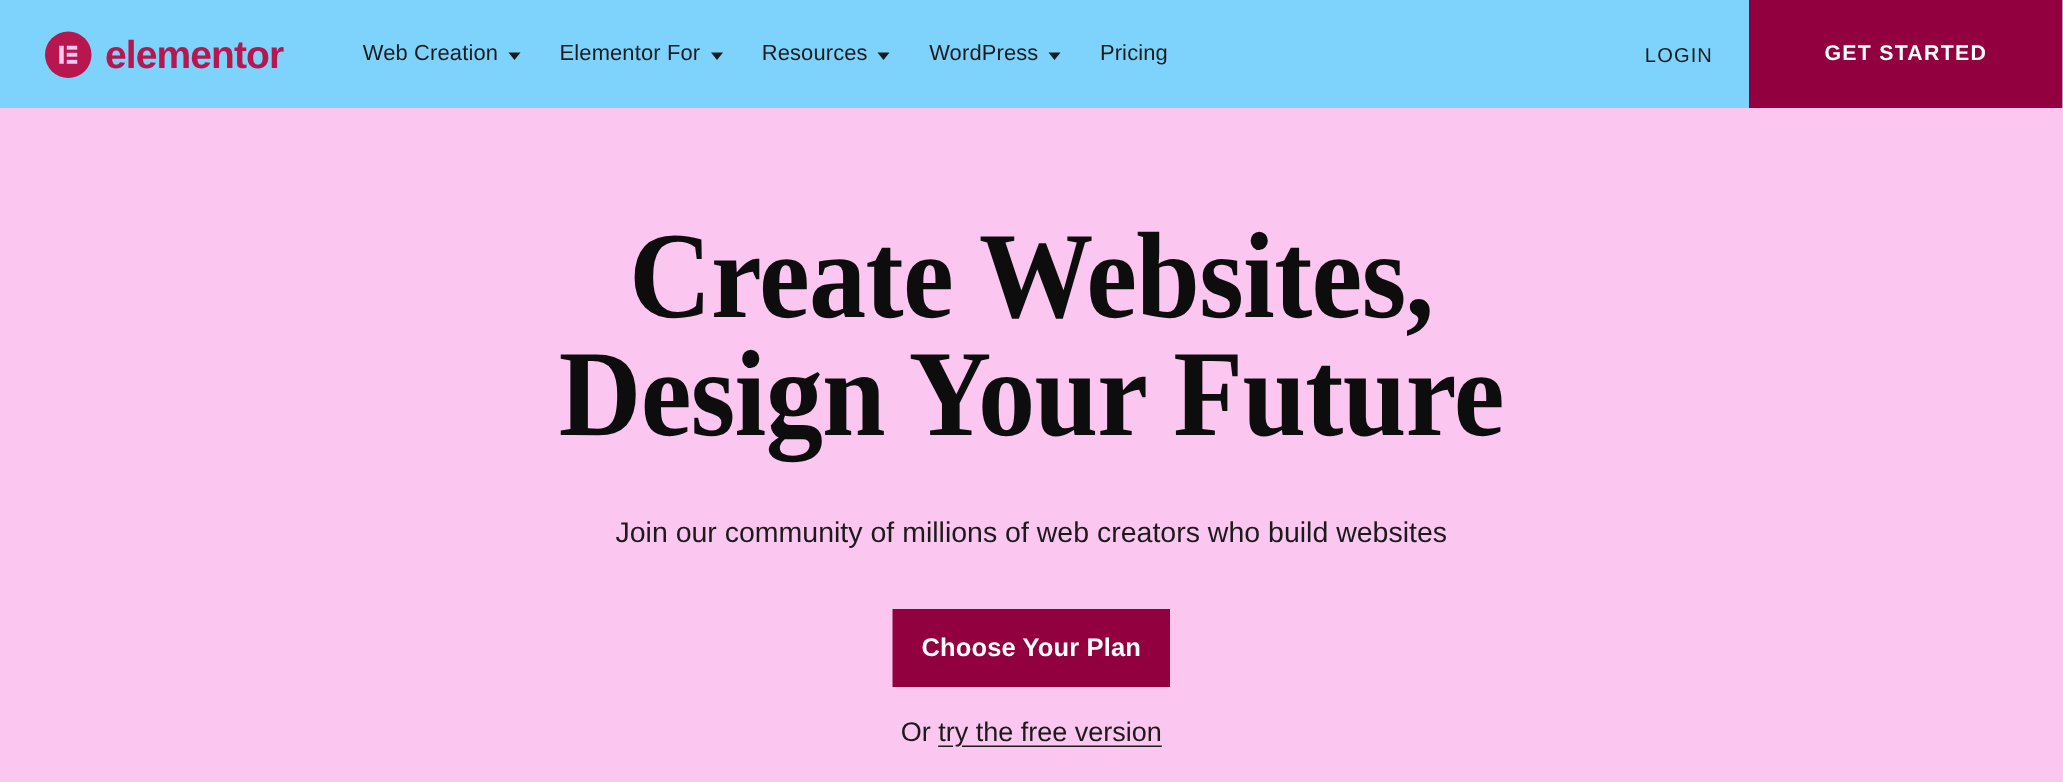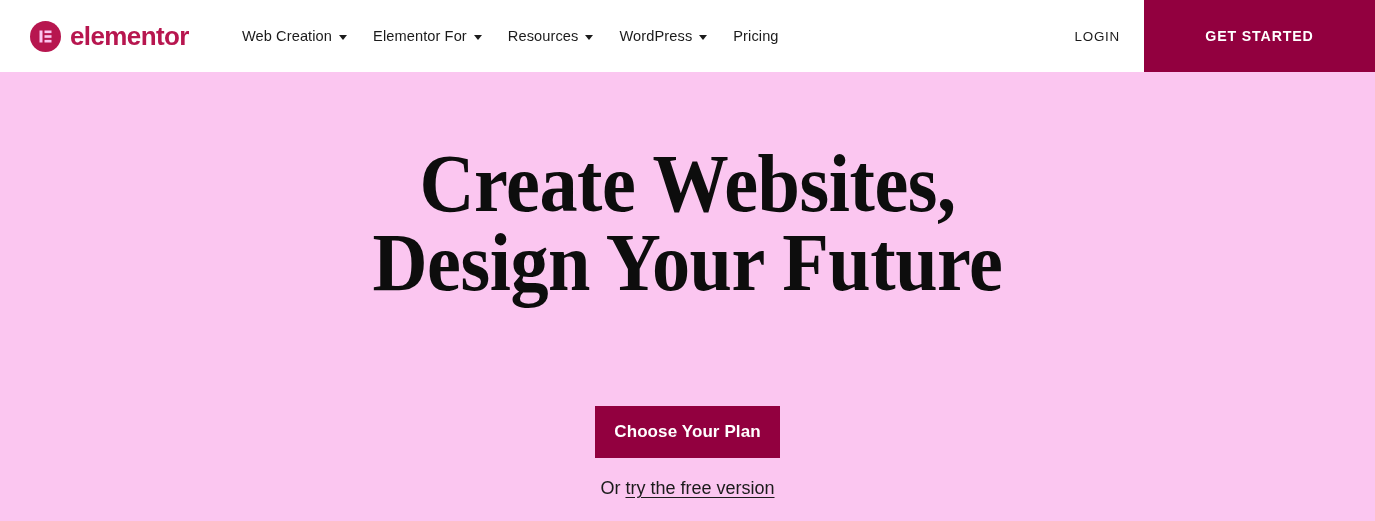--- a/index.html
+++ b/index.html
@@ -15,21 +15,21 @@
     font-family: "Liberation Sans", sans-serif;
     -webkit-font-smoothing: antialiased;
   }
 
   
   .header {
     position: relative;
     height: 72px;
     width: 100%;
     display: flex;
-    background: #ffffff;
+    background: #7dd3fc;
   }
 
   .logo {
     display: flex;
     align-items: center;
     gap: 9px;
     margin-left: 30px;
     cursor: pointer;
   }
 
@@ -99,21 +99,21 @@
 
   .get-started {
     display: flex;
     align-items: center;
     justify-content: center;
     background: #92003f;
     color: #ffffff;
     font-size: 14.2px;
     font-weight: 700;
     letter-spacing: 0.85px;
-    width: 231px;
+    width: 209px;
     cursor: pointer;
   }
 
   
   .hero {
     text-align: center;
     padding-top: 72px;
   }
 
   .hero-title {
@@ -210,21 +210,21 @@
 </div>
 
 <div class="hero">
 
   <h1 class="hero-title">
     <span>Create Websites,</span><br>
     <span>Design Your Future</span>
   </h1>
 
   <p class="hero-sub">
-    <br>
+    <span>Join our community of millions of web creators who build websites</span><br>
   </p>
 
   <div class="hero-cta">
     <button class="plan-button">Choose Your Plan</button>
   </div>
 
   <div class="hero-alt">
     <span>Or</span>
     <span class="free-link">try the free version</span>
   </div>

